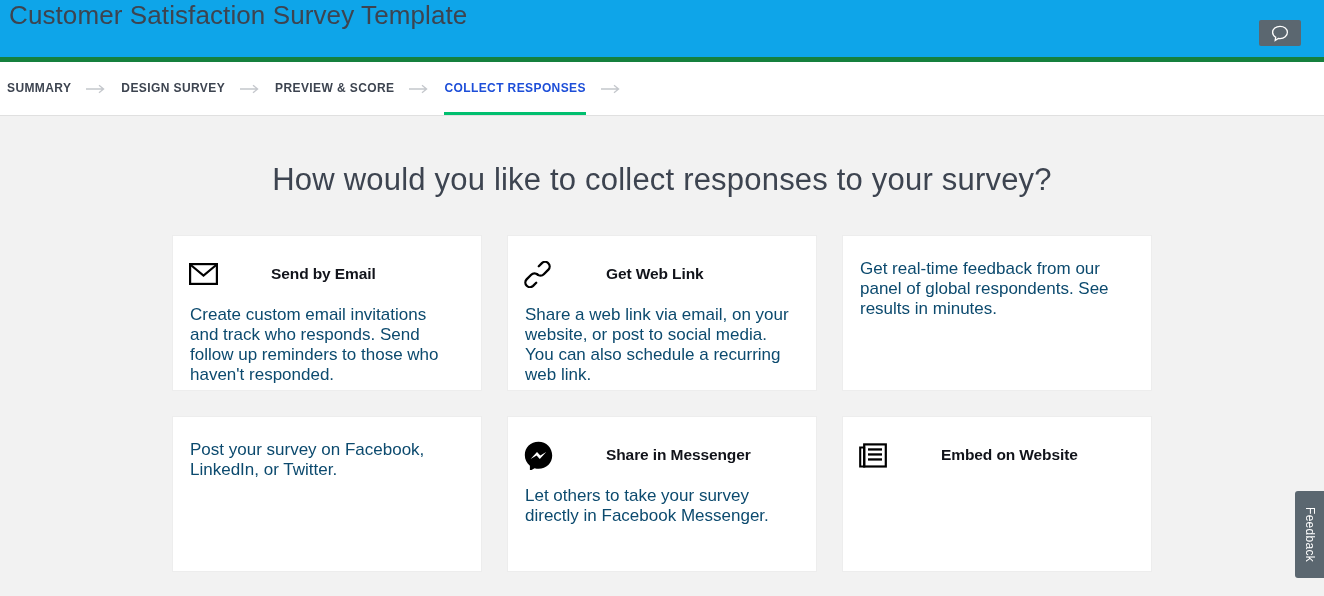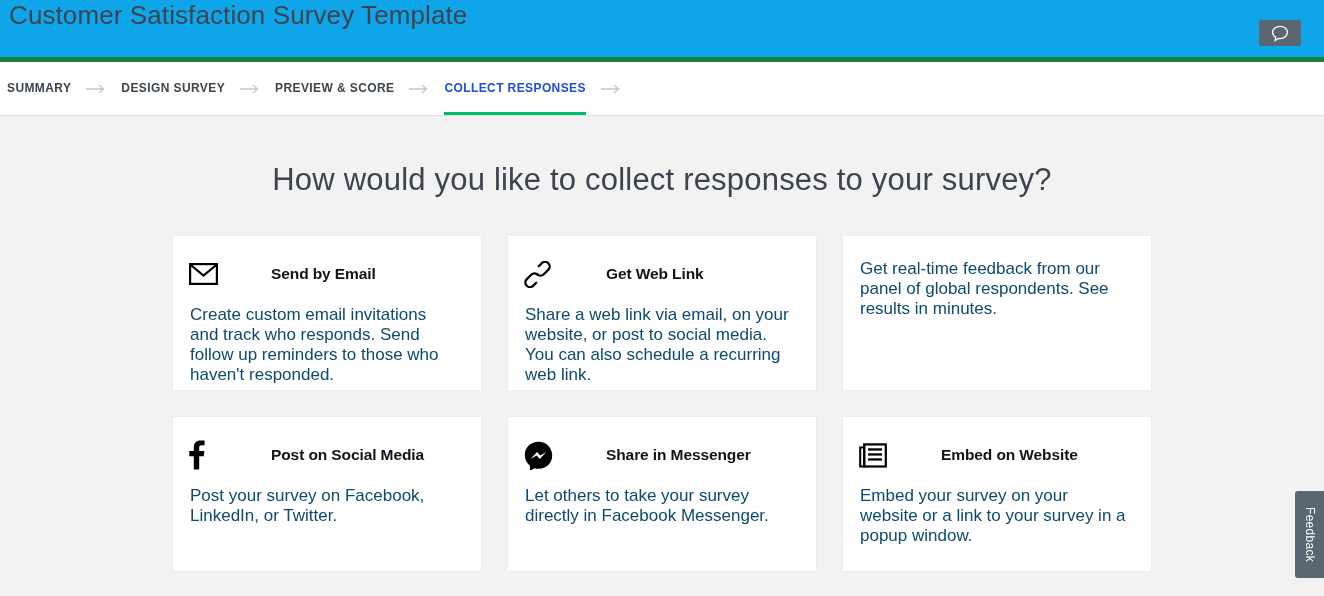--- a/index.html
+++ b/index.html
@@ -275,28 +275,20 @@
         <span class="card-title">Get Web Link</span>
       </div>
       <div class="card-desc">Share a web link via email, on your website, or post to social media. You can also schedule a recurring web link.</div>
     </div>
 
     <div class="card">
       <div class="card-desc">Get real-time feedback from our panel of global respondents. See results in minutes.</div>
     </div>
 
     <div class="card">
-      <div class="card-head">
-        <span class="card-icon">
-          <svg width="16" height="30" viewBox="0 0 16 30">
-            <path d="M10.2 29.5V16.2h4.5l0.7-5.2h-5.2V7.7c0-1.5 0.4-2.5 2.6-2.5h2.8V0.6C15.1 0.5 13.4 0.4 11.5 0.4 7.5 0.4 4.8 2.8 4.8 7.2v3.8H0.3v5.2h4.5v13.3z" fill="#000"></path>
-          </svg>
-        </span>
-        <span class="card-title">Post on Social Media</span>
-      </div>
       <div class="card-desc">Post your survey on Facebook, LinkedIn, or Twitter.</div>
     </div>
 
     <div class="card">
       <div class="card-head">
         <span class="card-icon">
           <svg width="29" height="29" viewBox="0 0 29 29">
             <path d="M14.5 0.8C6.6 0.8 0.8 6.5 0.8 14.1c0 4.4 1.9 8.2 5.1 10.7v5.1l4.7-2.6c1.3.35 2.6.55 3.9.55 7.9 0 13.7-5.7 13.7-13.3S22.4 0.8 14.5 0.8z" fill="#000"></path>
             <path d="M6.6 17.9l6.4-6.8 3.3 3.4 5.9-3.4-6.4 6.8-3.2-3.4z" fill="#ffffff"></path>
           </svg>
@@ -314,21 +306,20 @@
             <rect x="5.2" y="1.4" width="21.6" height="22.1" fill="none" stroke="#000" stroke-width="2.2"></rect>
             <g fill="#000">
               <rect x="9" y="5.3" width="14" height="2.3"></rect>
               <rect x="9" y="10.3" width="14" height="2.3"></rect>
               <rect x="9" y="15.3" width="14" height="2.3"></rect>
             </g>
           </svg>
         </span>
         <span class="card-title">Embed on Website</span>
       </div>
-      <div class="card-desc">Embed your survey on your website or a link to your survey in a popup window.</div>
     </div>
 
   </div>
 </div>
 
 <div class="feedback-tab">
   <span class="feedback-label">Feedback</span>
 </div>
 
 </body></html>

